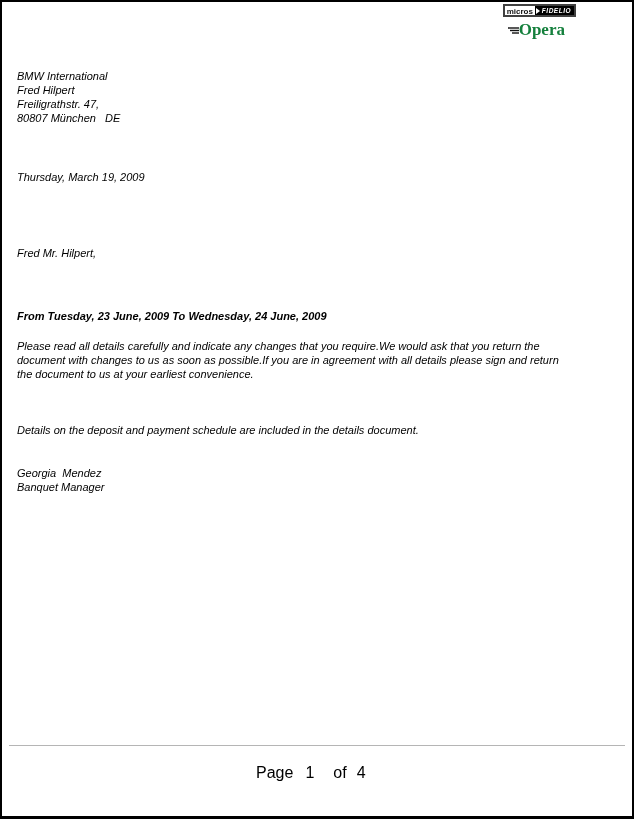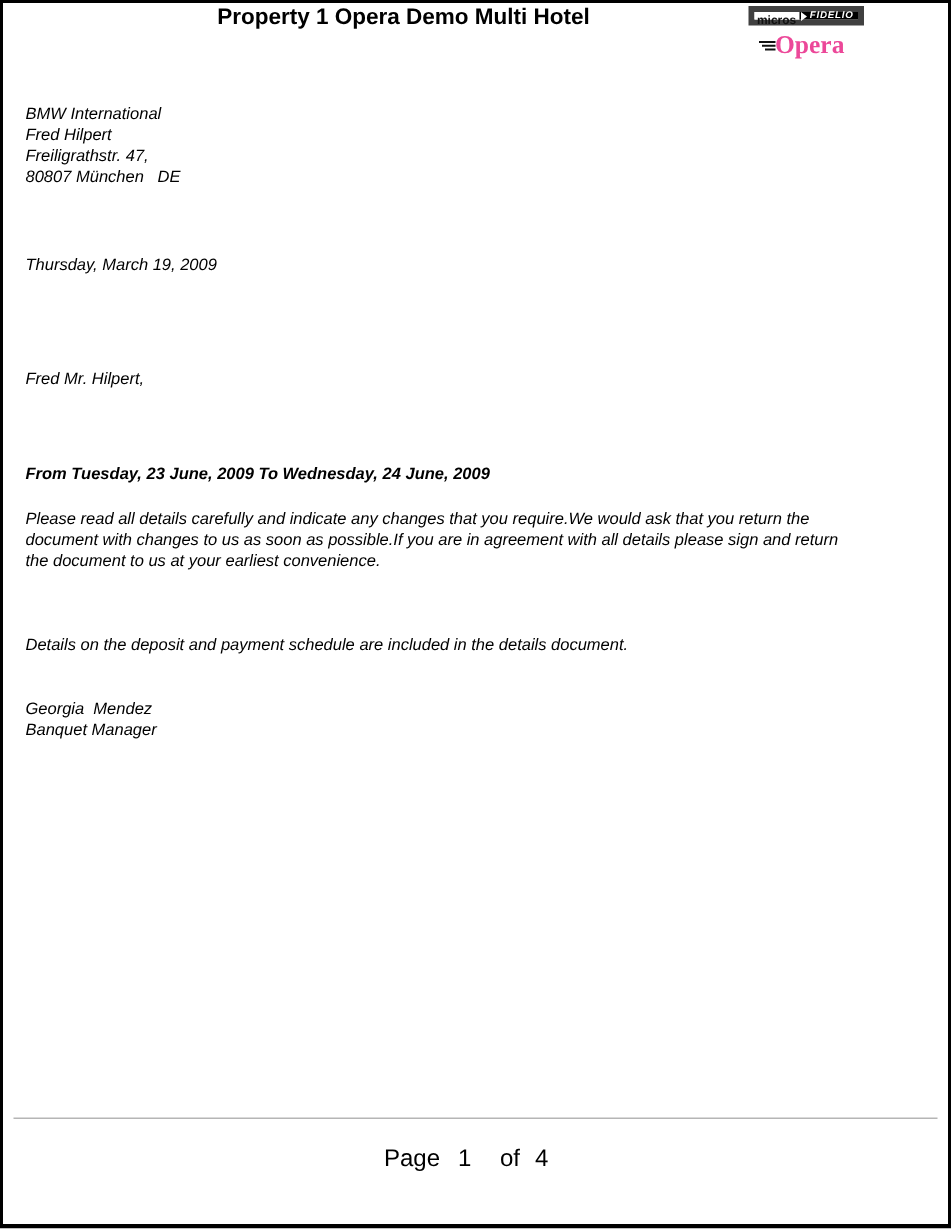--- a/index.html
+++ b/index.html
@@ -33,21 +33,21 @@
     position: absolute;
     top: 2px;
     right: 56px;
     display: flex;
     flex-direction: column;
     align-items: center;
   }
   .micros-badge {
     display: flex;
     align-items: stretch;
-    border: 4px solid #404040;
+    border: 2px solid #404040;
     height: 13px;
     line-height: 11px;
   }
   .micros-badge .micros-text {
     background: #ffffff;
     color: #111111;
     font-size: 8px;
     font-weight: bold;
     padding: 0 2px;
     letter-spacing: 0;
@@ -78,21 +78,21 @@
     align-items: center;
     margin-top: 3px;
     margin-right: 6px;
   }
   .opera-lines-icon { margin-right: -3px; display: block; }
   .opera-text {
     font-family: "Liberation Serif", serif;
     font-weight: 600;
     font-size: 17px;
     line-height: 20px;
-    color: #ec4899;
+    color: #15803d;
   }
   
   .abs { position: absolute; left: 15px; }
   .txt {
     font-size: 11px;
     line-height: 14px;
     white-space: pre-wrap;
     max-width: 580px;
     font-style: italic;
   }
@@ -124,21 +124,20 @@
   }
   .footer-page .gap-a { margin-left: 12px; }
   .footer-page .gap-b { margin-left: 19px; }
   .footer-page .gap-c { margin-left: 10px; }
 </style>
 </head>
 <body>
 
 <div class="page">
 
-  <div class="doc-title">Property 1 Opera Demo Multi Hotel</div>
 
   <div class="logo-block">
     <div class="micros-badge">
       <span class="micros-text">micros</span>
       <span class="fidelio-box">
         <span class="arrow-icon"></span>
         <span class="fidelio-text">FIDELIO</span>
       </span>
     </div>
     <div class="opera-wordmark">

